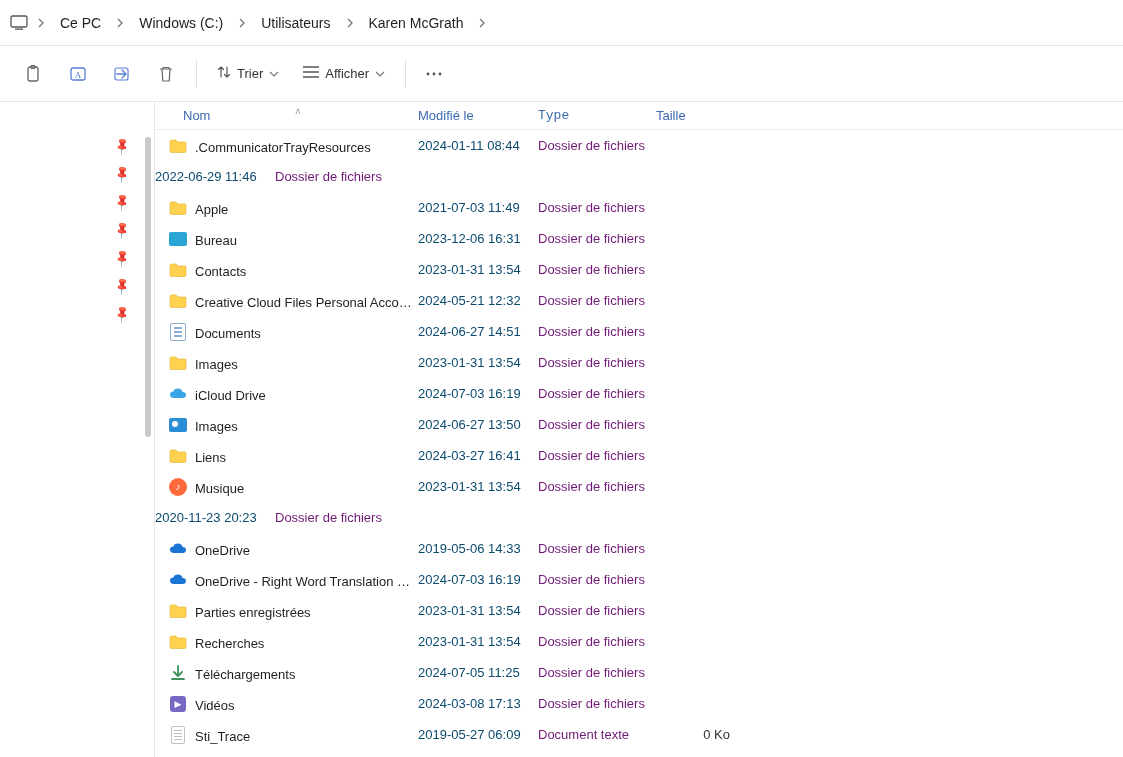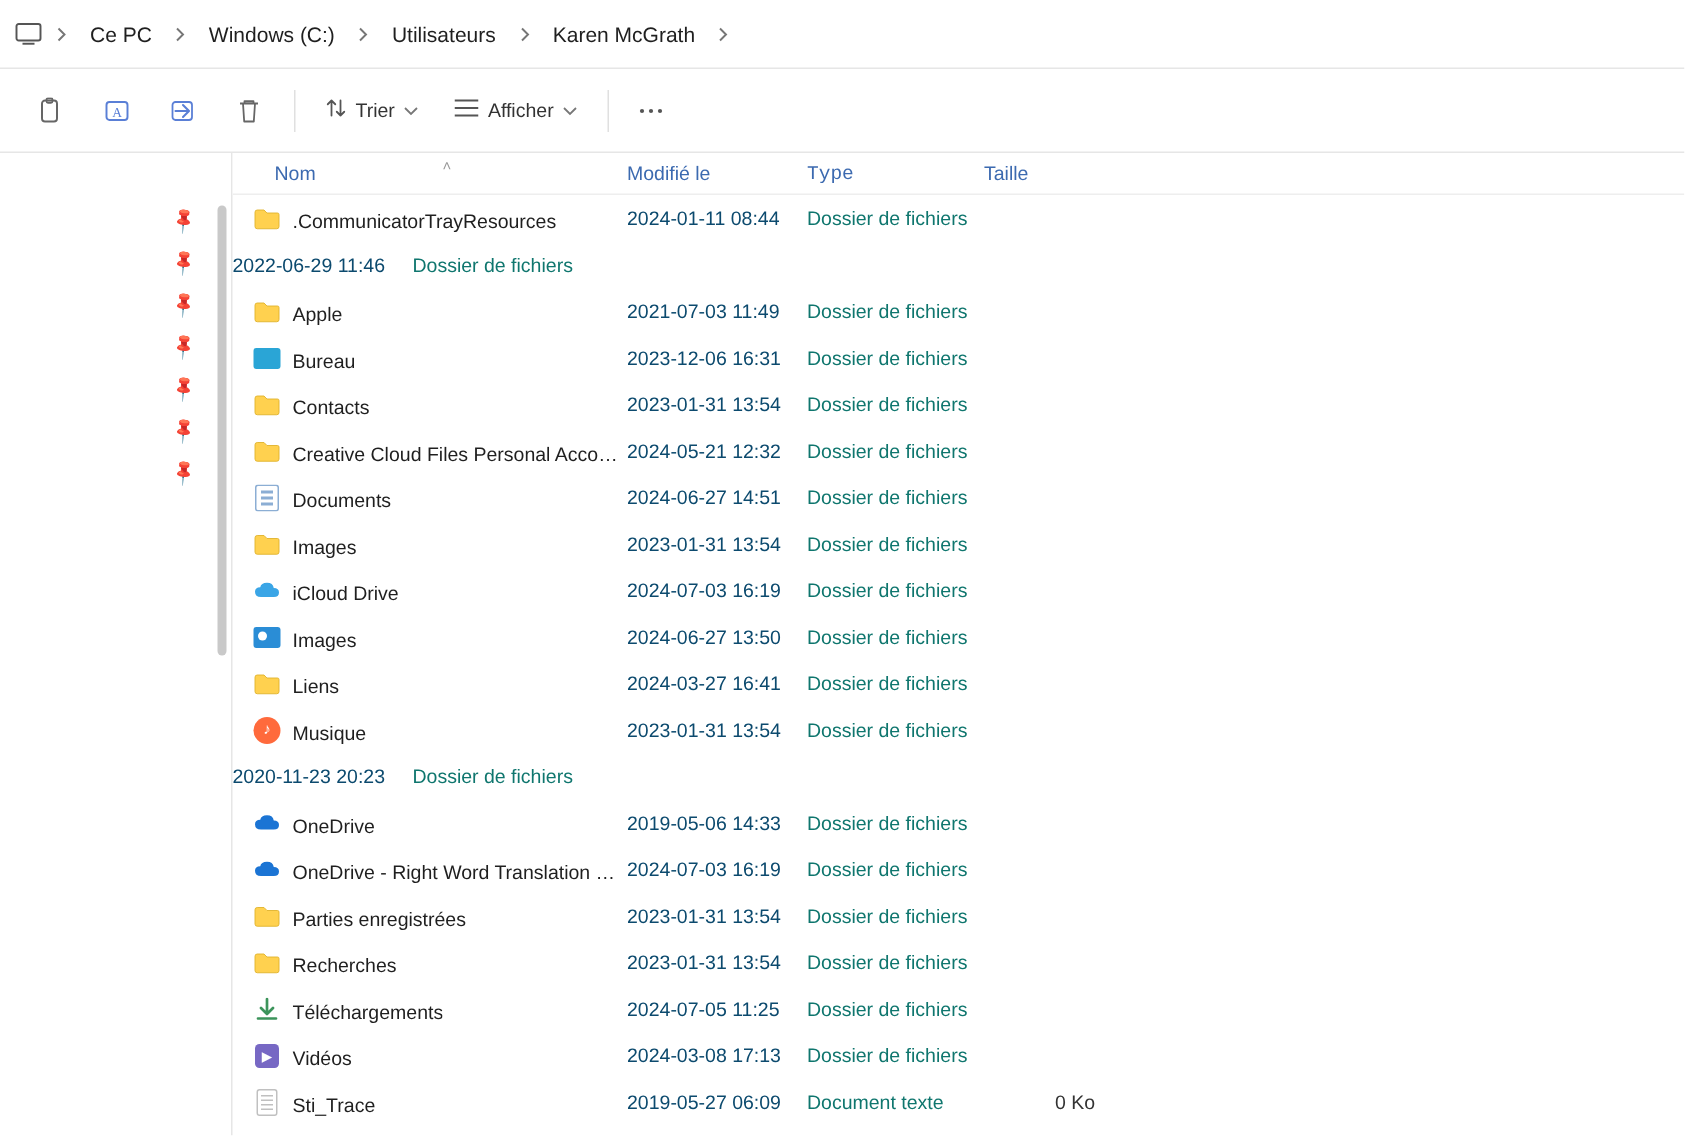--- a/index.html
+++ b/index.html
@@ -164,21 +164,21 @@
     width: 263px;
     padding-left: 14px;
     display: flex;
     align-items: flex-end;
     gap: 8px;
     overflow: hidden;
   }
   .cell-n .icon { width: 18px; height: 18px; flex: none; display:inline-flex; align-items:center; justify-content:center; }
   .cell-n .name { white-space: nowrap; overflow: hidden; text-overflow: ellipsis; }
   .cell-m { width: 120px; color: #0c4a6e; }
-  .cell-t { width: 118px; color: #0f766e; }
+  .cell-t { width: 118px; color: #701a75; }
   .cell-s { width: 80px; text-align: right; color:#333; padding-right:6px; }
 
   .ic-desktop { width:18px;height:14px;background:#2aa5d6;border-radius:2px; }
   .ic-doc { width:16px;height:18px;background:#fff;border:1.5px solid #8caed4;border-radius:2px;position:relative; }
   .ic-doc::after{content:"";position:absolute;left:3px;top:3px;right:3px;height:2px;background:#8caed4;box-shadow:0 4px 0 #8caed4,0 8px 0 #8caed4;}
   .ic-images { width:18px;height:14px;background:#2a8dd6;border-radius:2px;position:relative; }
   .ic-images::after{content:"";position:absolute;left:3px;top:3px;width:6px;height:6px;border-radius:50%;background:#fff;}
   .ic-music { width:18px;height:18px;background:#ff6a3c;border-radius:50%;position:relative;color:#fff;display:flex;align-items:center;justify-content:center;font-size:10px;}
   .ic-3d { width:16px;height:16px;background:#6f7dc0;border-radius:3px; }
   .ic-video { width:16px;height:16px;background:#7768c4;border-radius:3px;display:flex;align-items:center;justify-content:center;color:#fff;font-size:9px;}

